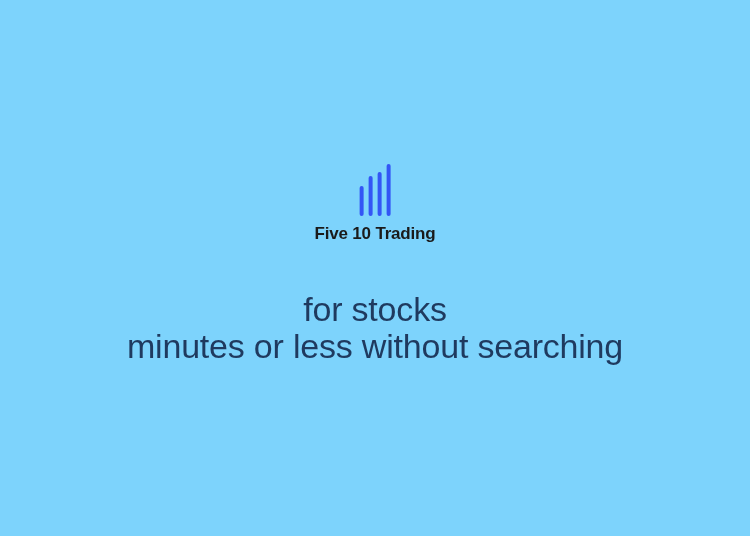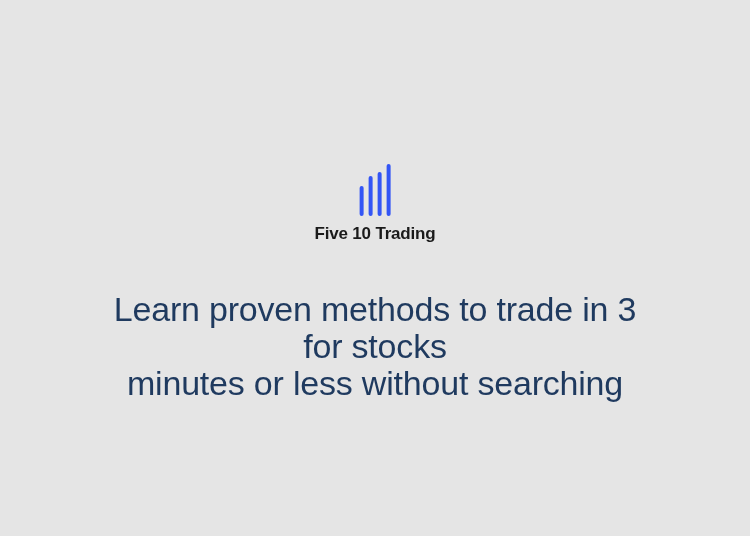--- a/index.html
+++ b/index.html
@@ -75,33 +75,32 @@
   }
 
   .headline-line {
     display: block;
     white-space: nowrap;
   }
 </style>
 </head>
 <body style="background: rgb(255, 255, 255);">
 
-<div class="slide" style="background: #e5e5e5;">
+<div class="slide" style="background: #7dd3fc;">
 
   <div class="brand-block">
 
     <div class="logo-mark">
       <span class="logo-bar" style="height: 30px; background: rgb(51, 85, 245);"></span>
       <span class="logo-bar" style="height: 40px; background: rgb(51, 85, 245);"></span>
       <span class="logo-bar" style="height: 44px; background: rgb(51, 85, 245);"></span>
       <span class="logo-bar" style="height: 52px; background: rgb(51, 85, 245);"></span>
     </div>
 
     <div class="brand-wordmark" style="color: rgb(26, 26, 26);">Five 10 Trading</div>
   </div>
 
   <h1 class="headline" style="color: rgb(31, 58, 95);">
-    <span class="headline-line">Learn proven methods to trade in 3</span>
     <span class="headline-line">for stocks</span>
     <span class="headline-line">minutes or less without searching</span>
   </h1>
 
 </div>
 
 </body></html>

